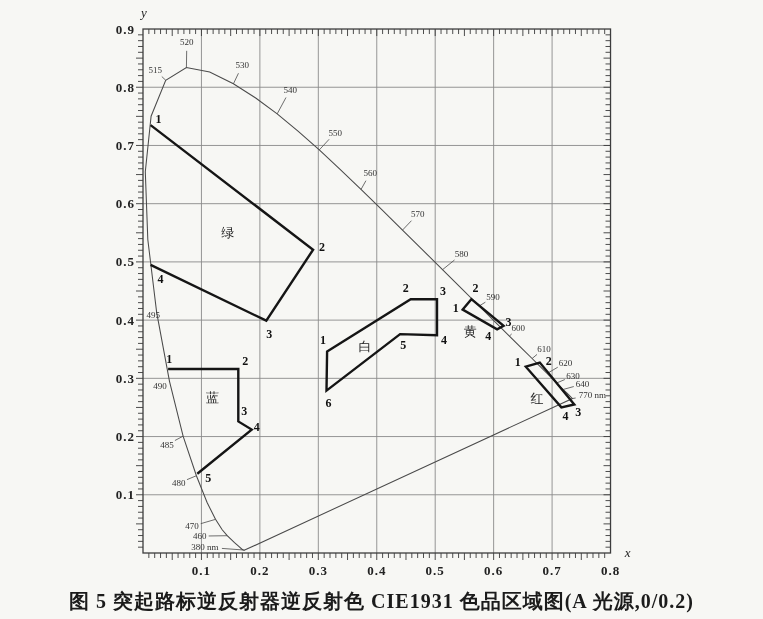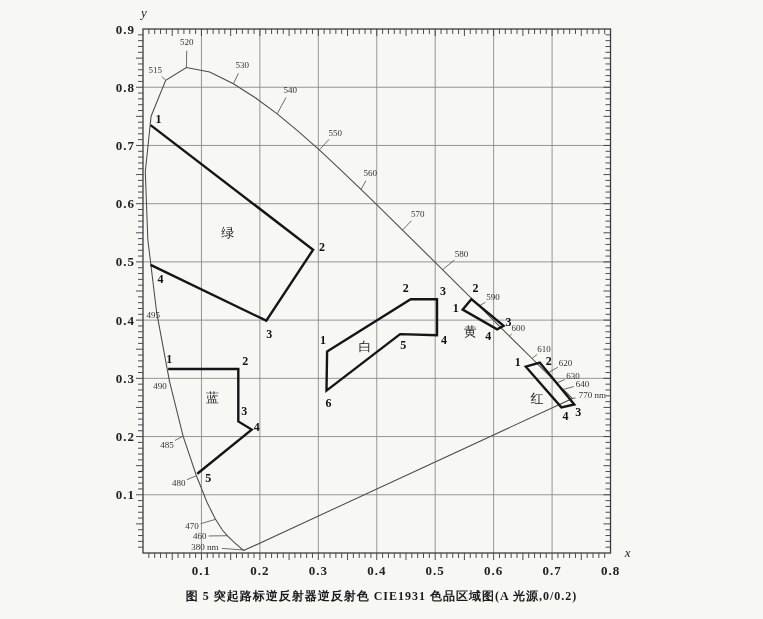--- a/index.html
+++ b/index.html
@@ -8,21 +8,21 @@
     background:#f7f7f4;
     font-family:"Liberation Serif", serif;
     position:relative;
   }
   #chart{position:absolute;left:0;top:0;}
   .caption{
     position:absolute;left:0;top:588px;width:763px;
     text-align:center;
     font-family:"Liberation Serif", serif;
     font-weight:bold;
-    font-size:12px;
+    font-size:20px;
     letter-spacing:1px;
     color:#1b1b1b;
     white-space:nowrap;
   }
   
   .tick-num{font-family:"Liberation Serif",serif;font-size:13px;font-weight:600;fill:#222;letter-spacing:1px;}
   .axis-title{font-family:"Liberation Serif",serif;font-size:13px;font-style:italic;fill:#222;}
   .wl-label{font-family:"Liberation Serif",serif;font-size:9px;fill:#333;}
   .vx-label{font-family:"Liberation Serif",serif;font-size:12px;font-weight:600;fill:#111;}
   .region-label{font-family:"Liberation Serif",serif;font-size:13px;fill:#222;}

